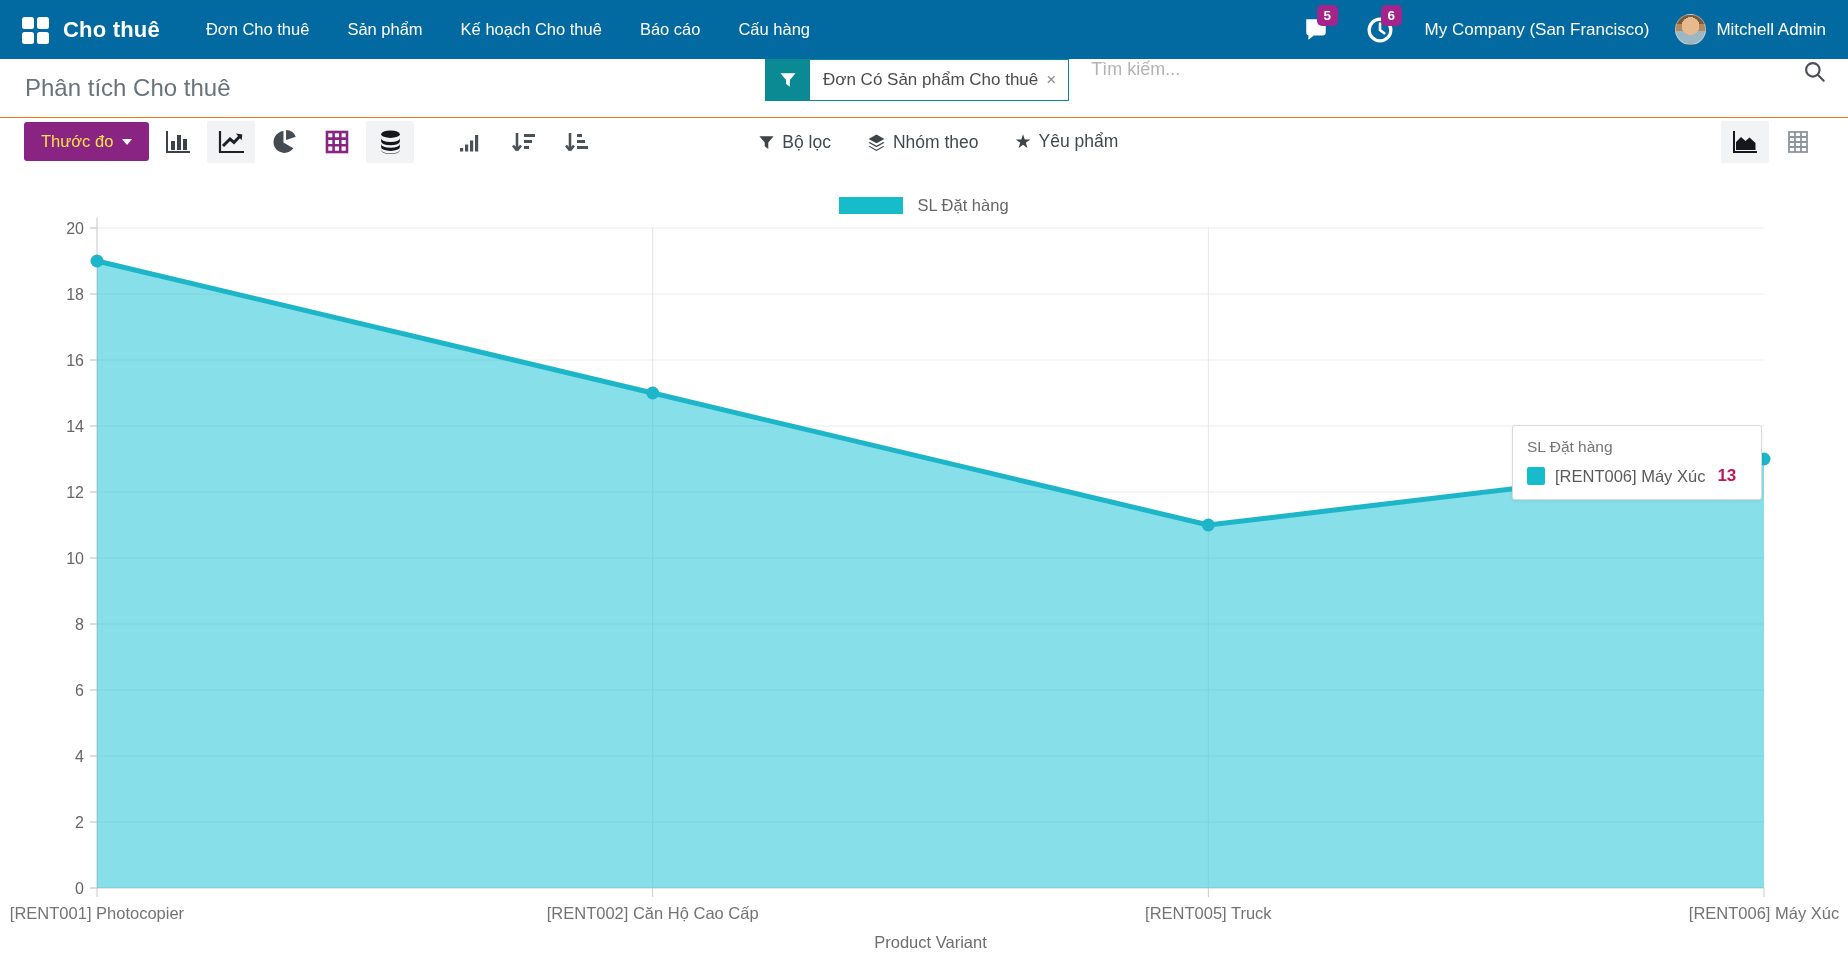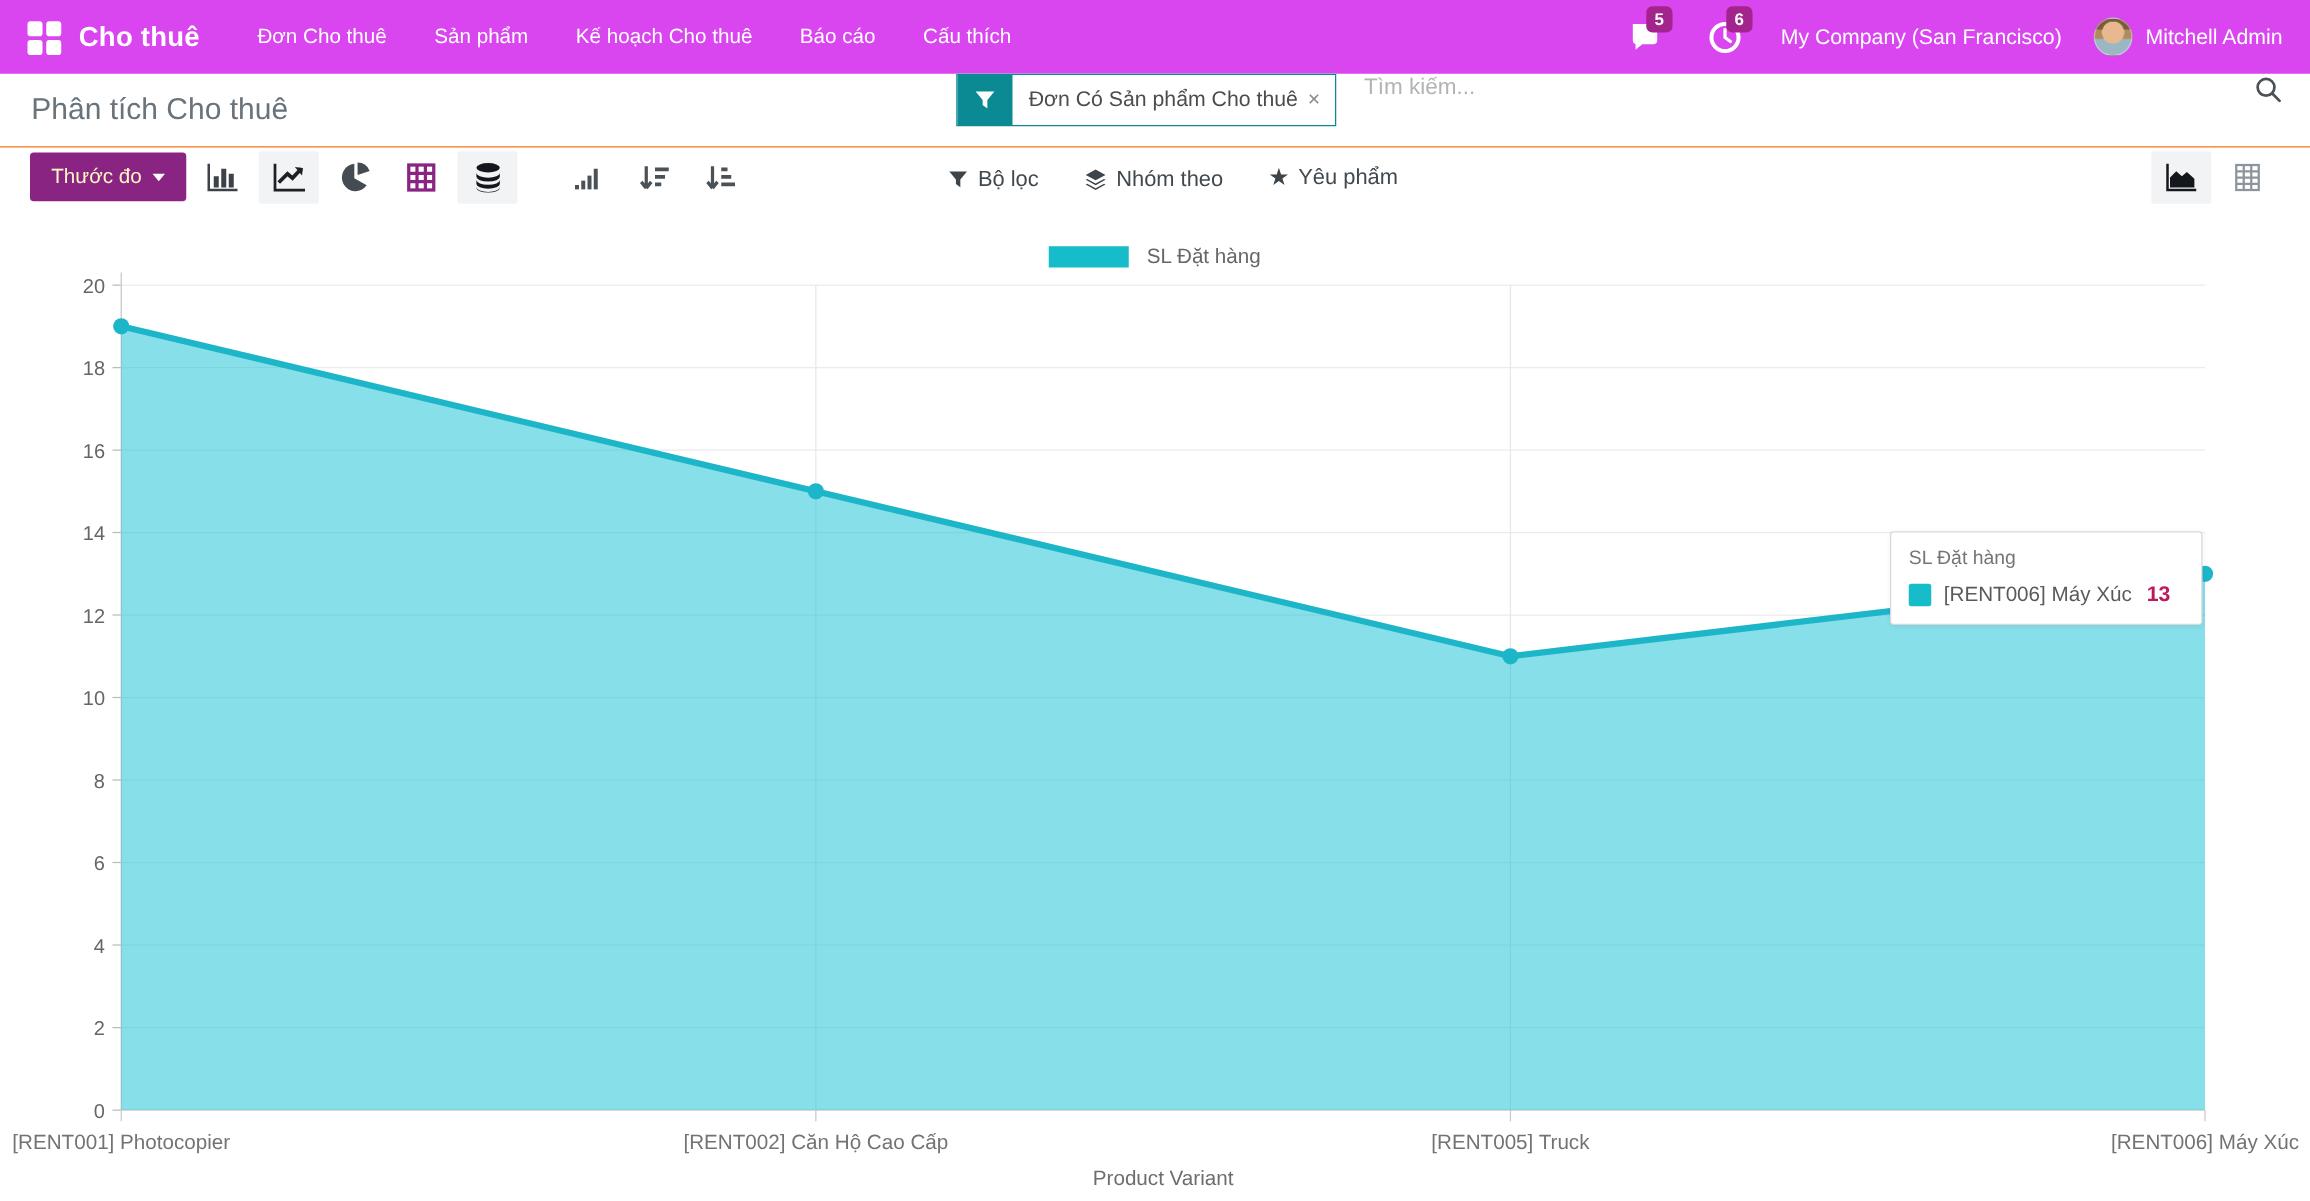--- a/index.html
+++ b/index.html
@@ -44,21 +44,21 @@
                  color:#4c4c4c; white-space:nowrap; }
   .facet-remove { display:flex; align-items:center; padding:0 12px 0 2px; color:#8b8b8b;
                   font-size:17px; cursor:pointer; }
   .search-input { border:none; outline:none; font-size:18px; margin-left:22px; flex:1;
                   color:#444; background:transparent; }
   .search-input::placeholder { color:#b3b3b3; }
   .magnifier-btn { margin-right:20px; cursor:pointer; display:flex; }
 
   
   .toolbar-row { height:47px; display:flex; align-items:center; padding-left:24px; }
-  .measures-btn { background:#8a2483; color:#fef9c3; border:none; height:39px; padding:0 17px;
+  .measures-btn { background:#8a2483; color:#fde047; border:none; height:39px; padding:0 17px;
                   font-size:16.5px; border-radius:3px; display:flex; align-items:center;
                   cursor:pointer; font-family:inherit; }
   .caret-down { width:0; height:0; border-left:5px solid transparent; border-right:5px solid transparent;
                 border-top:6px solid #fff; margin-left:9px; }
   .icon-btn { width:48px; height:42px; display:flex; align-items:center; justify-content:center;
               background:transparent; border:none; cursor:pointer; margin-left:5px; border-radius:2px;}
   .icon-btn.active { background:#f2f3f4; }
   .icon-btn:first-of-type { margin-left:10px; }
   .gap-before { margin-left:32px; }
   .sf-group { display:flex; align-items:flex-end; margin-left:158px; }
@@ -82,34 +82,34 @@
                    box-shadow:0 1px 4px rgba(0,0,0,.06); }
   .tt-title { font-size:15.5px; color:#757575; }
   .tt-row { display:flex; align-items:center; margin-top:10px; }
   .tt-swatch { width:18px; height:18px; background:#1abccd; border-radius:2px; flex:none;}
   .tt-label { font-size:16.5px; color:#5a5a5a; margin-left:10px; white-space:nowrap;}
   .tt-value { font-size:17px; color:#be185d; font-weight:bold; margin-left:12px; }
 </style>
 </head>
 <body>
 
-<div class="topbar" style="background: #d946ef;">
+<div class="topbar" style="background: #0369a1;">
   <div class="apps-icon">
     <span></span>
       <span></span>
       <span></span>
       <span></span>
   </div>
   <div class="app-name">Cho thuê</div>
   <div class="topnav">
     <div class="nav-item">Đơn Cho thuê</div>
     <div class="nav-item">Sản phẩm</div>
     <div class="nav-item">Kế hoạch Cho thuê</div>
     <div class="nav-item">Báo cáo</div>
-    <div class="nav-item">Cấu thích</div>
+    <div class="nav-item">Cấu hàng</div>
   </div>
   <div class="topbar-right">
     <div class="icon-wrap">
       <svg width="26" height="24" viewBox="0 0 24 22">
         <path d="M3 1 h15 a3 3 0 0 1 3 3 v9 a3 3 0 0 1 -3 3 H10 l-5 4 v-4 H6 a3 3 0 0 1 -3 -3 z" fill="#fff"></path>
       </svg>
       <span class="badge" style="background: rgb(163, 36, 140);">5</span>
     </div>
     <div class="sys-gap"></div>
     <div class="icon-wrap">

